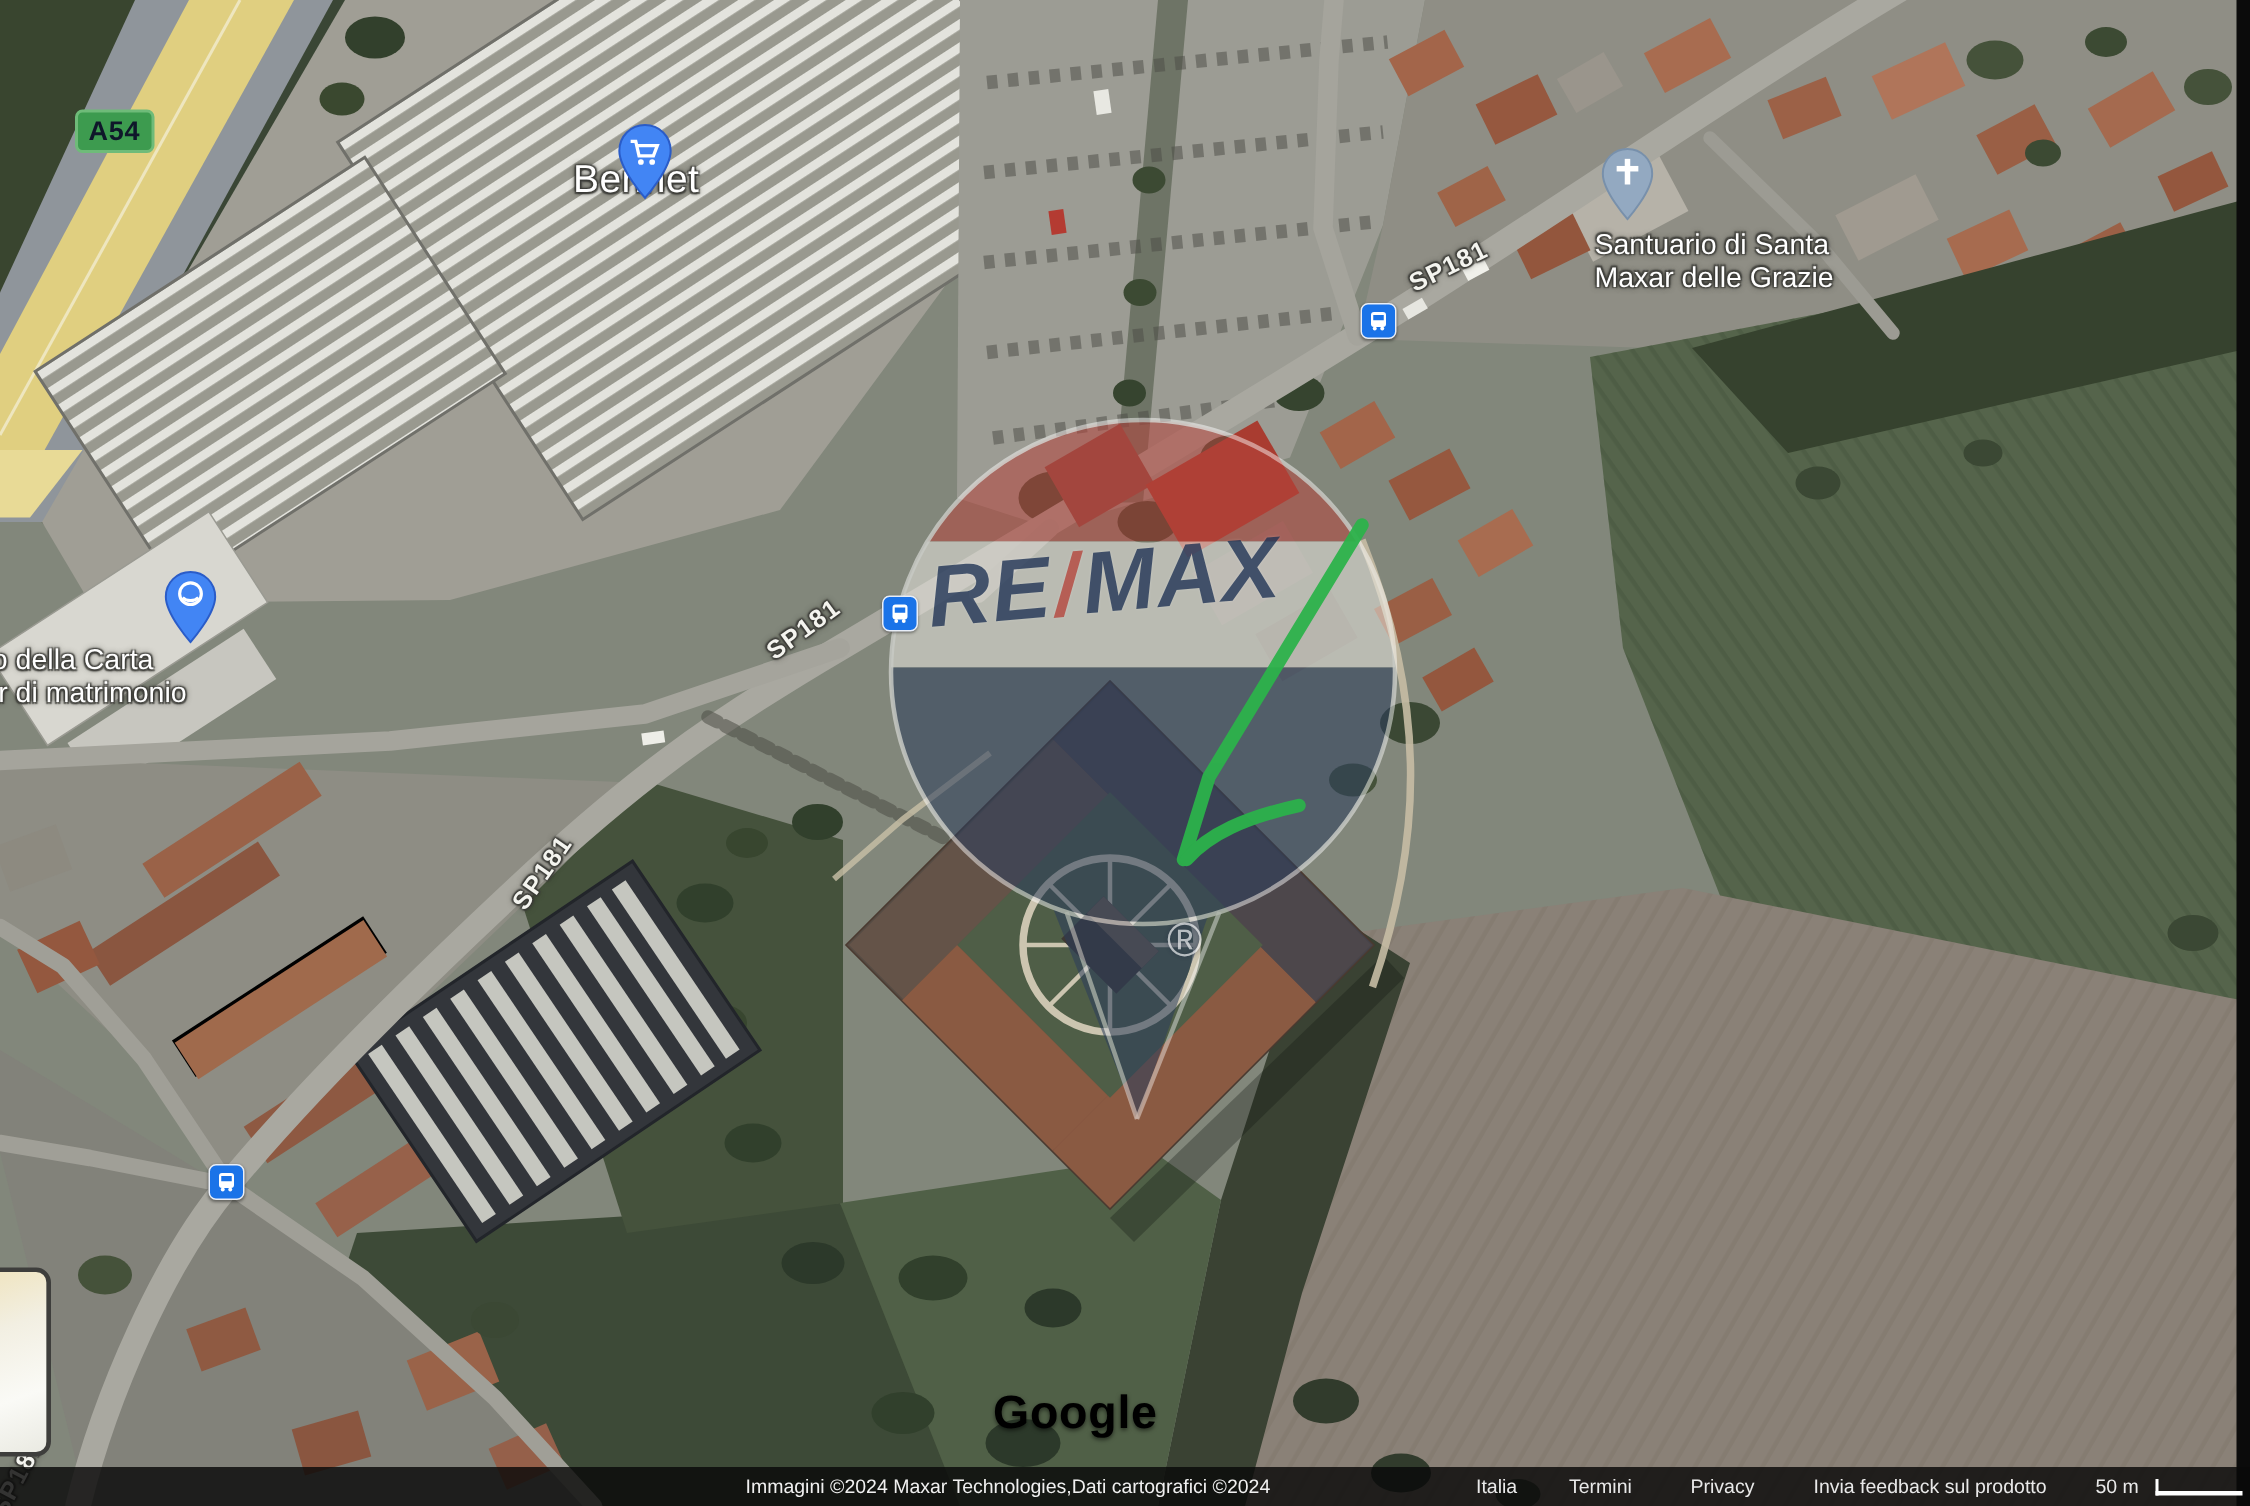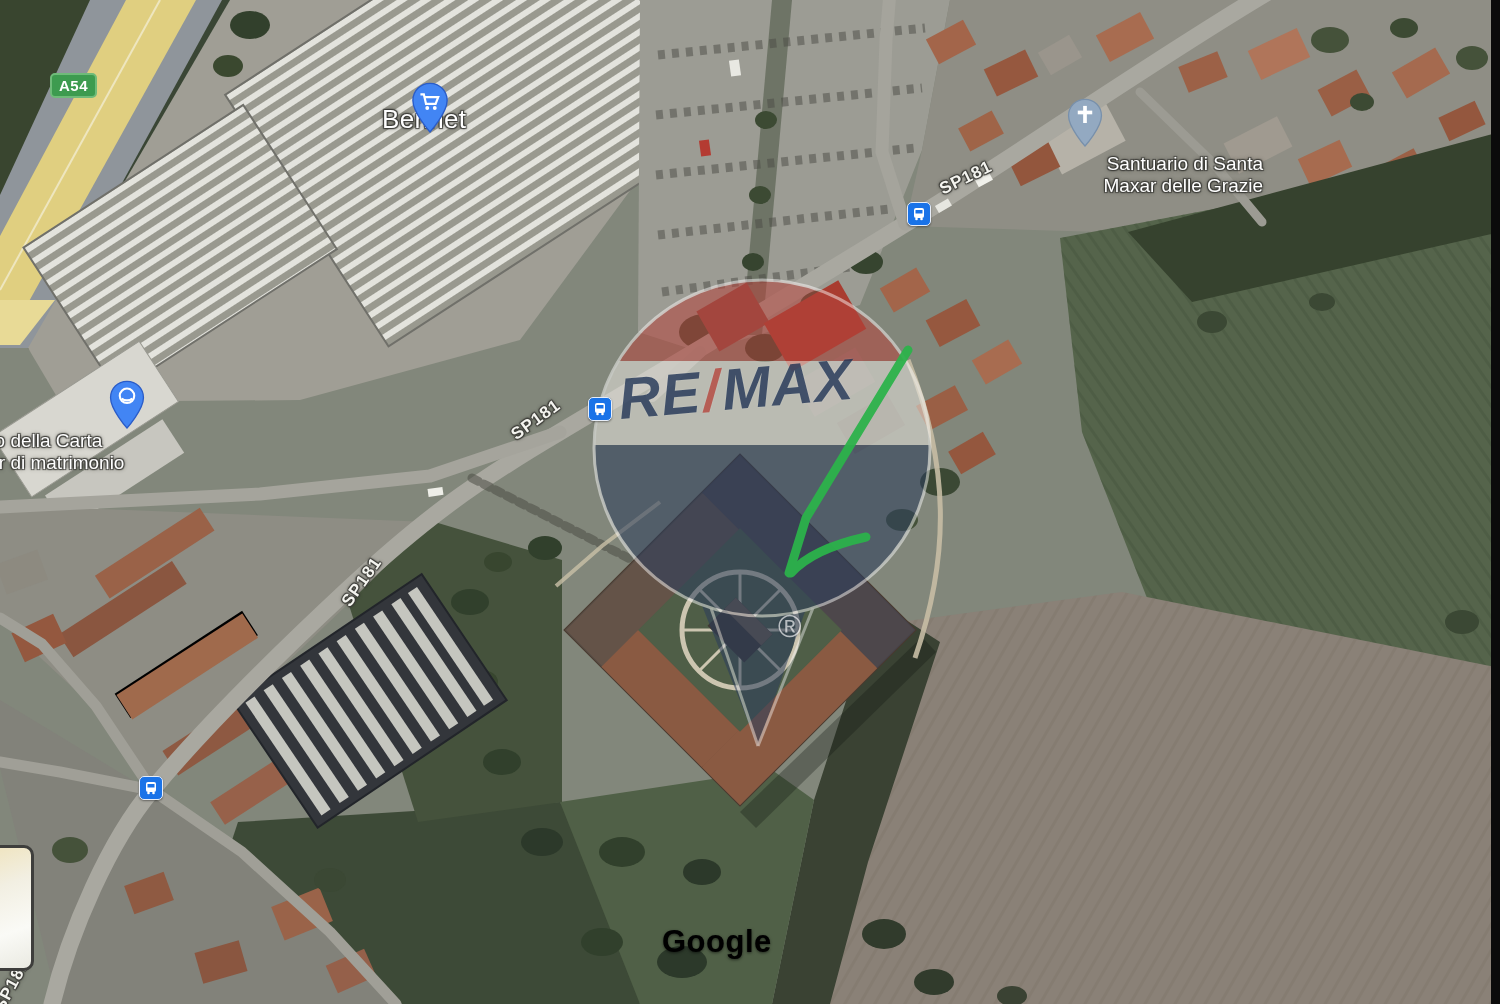--- a/index.html
+++ b/index.html
@@ -6,24 +6,24 @@
   .stage{position:relative;width:1500px;height:1004px;overflow:hidden;
          font-family:"Liberation Sans",sans-serif;background:#80857a;cursor:default;}
   .stage svg{display:block;}
   .map-art{position:absolute;left:0;top:0;}
   .overlay{position:absolute;left:0;top:0;width:1500px;height:1004px;pointer-events:none;}
   
   .maplabel{position:absolute;color:#fff;white-space:nowrap;
     text-shadow:-1px -1px 1px rgba(60,60,55,.9),1px -1px 1px rgba(60,60,55,.9),
                 -1px 1px 1px rgba(60,60,55,.9),1px 1px 1px rgba(60,60,55,.9),0 0 4px rgba(40,40,35,.8);}
   .poi-label{font-size:26px;font-weight:400;letter-spacing:.3px;margin-left:48px;}
-  .poi-label-sm{font-size:19px;line-height:22px;text-align:right;font-weight:400;}
+  .poi-label-sm{font-size:19px;line-height:22px;text-align:left;font-weight:400;}
   .road-label{font-size:17px;font-weight:700;letter-spacing:1px;color:#f4f4ef;}
-  .shield{position:absolute;background:#3d9b4f;color:#ffffff;border:2px solid #6fbb79;border-radius:5px;
-    font-size:15px;font-weight:700;padding:2px 7px;letter-spacing:.5px;}
+  .shield{position:absolute;background:#3d9b4f;color:#0f172a;border:2px solid #6fbb79;border-radius:5px;
+    font-size:18px;font-weight:700;padding:2px 7px;letter-spacing:.5px;}
   .busicon{position:absolute;width:22px;height:22px;background:#1a73e8;border:1px solid #e8eef8;
     border-radius:5px;display:flex;align-items:center;justify-content:center;box-shadow:0 1px 2px rgba(0,0,0,.4);}
   .pin{position:absolute;}
   
   .wm{position:absolute;left:540px;top:268px;width:450px;height:520px;opacity:.55;}
   .wm-text{position:absolute;left:618px;top:352px;width:300px;opacity:.78;
     transform:rotate(-5deg);font-style:italic;font-weight:700;font-size:58px;letter-spacing:1px;
     color:#1e3254;text-shadow:0 0 2px rgba(255,255,255,.25);}
   .wm-text .slash{color:#b5443c;padding:0 2px;}
   .wm-reg{position:absolute;left:778px;top:608px;font-size:32px;color:rgba(255,255,255,.72);opacity:.9;
@@ -366,14 +366,23 @@
         <circle cx="9.5" cy="12" r="1.3" fill="#fff"></circle>
       </svg>
   </div>
 
   <div class="insetcard"></div>
 
   <div class="glogo">Google</div>
 
   <div class="rightedge"></div>
 
+  <div class="attrbar">
+    <span class="attr-credit">Immagini ©2024 Maxar Technologies,Dati cartografici ©2024</span>
+    <span class="attr-it">Italia</span>
+    <span class="attr-te">Termini</span>
+    <span class="attr-pr">Privacy</span>
+    <span class="attr-fb">Invia feedback sul prodotto</span>
+    <span class="attr-sc">50 m</span>
+    <div class="scaleline"></div>
+  </div>
 
 </div>
 
 </body></html>

